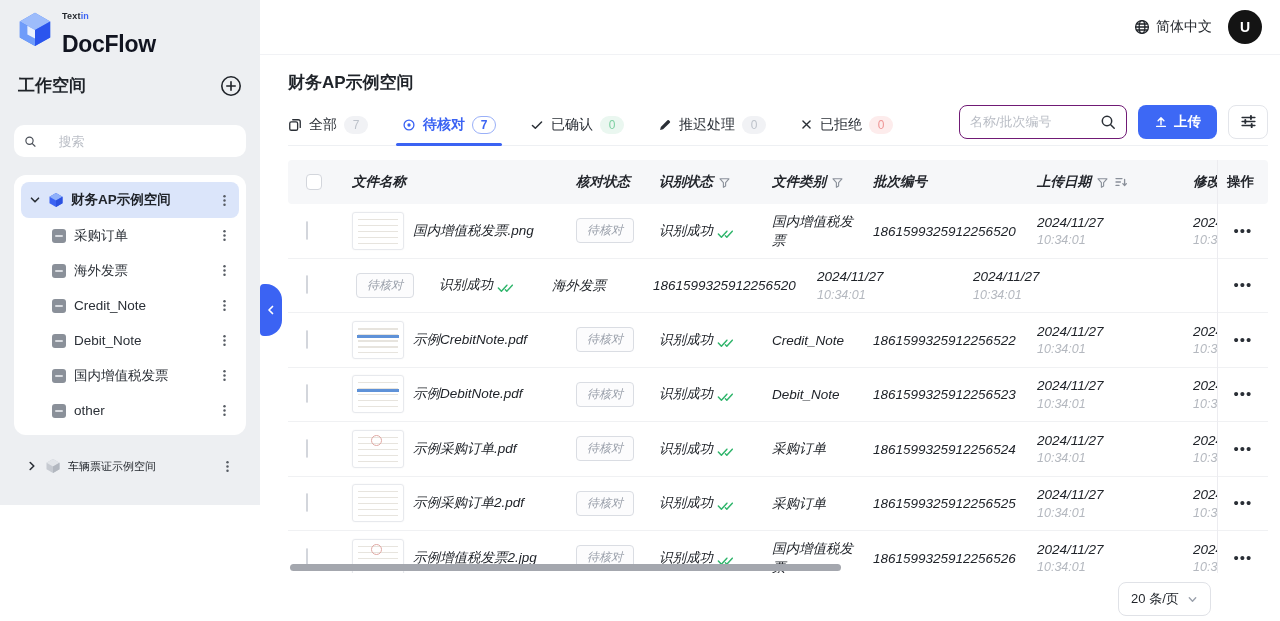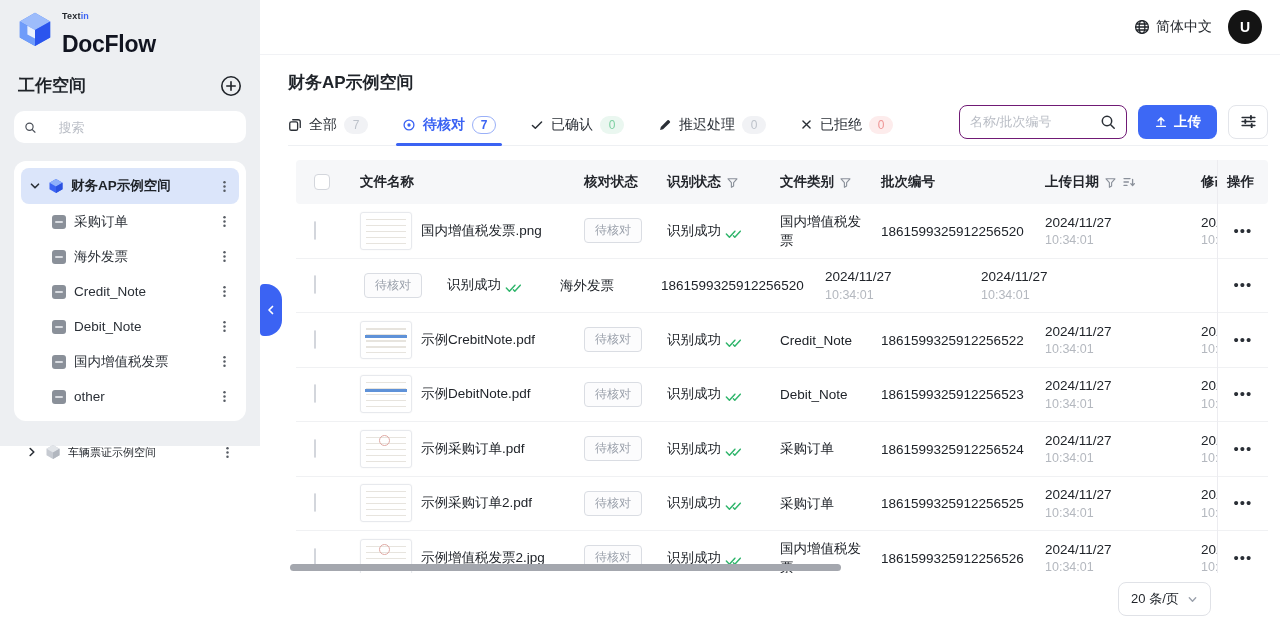--- a/index.html
+++ b/index.html
@@ -2,33 +2,33 @@
 <html><head>
 <meta charset="utf-8">
 <title>DocFlow</title>
 <style>
   * { margin:0; padding:0; box-sizing:border-box; }
   html,body { width:1280px; height:621px; overflow:hidden; }
   body { font-family:"Liberation Sans","DejaVu Sans",sans-serif; color:#1f2329; background:#fff; }
   .app { display:flex; width:1280px; height:621px; position:relative; }
 
   
-  .sidebar { width:260px; height:446px; background:#edeff2; flex:none; position:relative; padding:0 12px; }
+  .sidebar { width:260px; height:505px; background:#edeff2; flex:none; position:relative; padding:0 12px; }
   .logo-block { display:flex; align-items:flex-start; gap:8px; padding:10px 4px 0 4px; height:58px; }
   .logo-cube { width:38px; height:38px; }
   .brand-text { line-height:1; padding-top:2px; }
   .brand-top { font-size:9px; font-weight:700; letter-spacing:.2px; }
   .brand-top .in { color:#3b63f3; }
   .brand-name { font-size:23px; font-weight:800; letter-spacing:-.3px; color:#111420; margin-top:12px; }
 
   .ws-header { display:flex; align-items:center; justify-content:space-between; padding:16px 6px 0 6px; }
   .ws-title { font-size:17px; font-weight:700; }
   .icon-btn { cursor:pointer; display:flex; align-items:center; justify-content:center; }
 
-  .side-search { margin:14px 2px 0 2px; height:32px; background:#fff; border-radius:10px; display:flex; align-items:center; padding:0 10px; gap:22px; }
+  .side-search { margin:28px 2px 0 2px; height:32px; background:#fff; border-radius:10px; display:flex; align-items:center; padding:0 10px; gap:22px; }
   .side-search input { border:none; outline:none; background:transparent; font-size:13px; width:100%; color:#1f2329; font-family:inherit; }
   .side-search input::placeholder { color:#b9bdc5; }
 
   .ws-card { margin:18px 2px 0 2px; background:#fff; border-radius:12px; padding:7px; }
   .tree-item { display:flex; align-items:center; height:36px; border-radius:8px; padding:0 8px; gap:7px; cursor:pointer; }
   .tree-item.selected { background:#dbe5fa; }
   .tree-item .label { flex:1; font-size:13.5px; }
   .tree-item.selected .label { font-weight:700; }
   .tree-child { display:flex; align-items:center; height:35px; padding:0 8px 0 31px; gap:8px; cursor:pointer; }
   .tree-child .label { flex:1; font-size:13.5px; color:#2a2f36; }
@@ -62,21 +62,21 @@
 
   .toolbar { display:flex; align-items:center; gap:11px; padding-bottom:6px; }
   .tb-search { width:168px; height:34px; border:1px solid #701a75; border-radius:8px; display:flex; align-items:center; padding:0 10px; gap:6px; background:#fff; }
   .tb-search input { border:none; outline:none; flex:1; font-size:13px; min-width:0; font-family:inherit; }
   .tb-search input::placeholder { color:#b9bdc5; }
   .upload-btn { height:34px; padding:0 16px; background:#3d68f5; color:#fff; border:none; border-radius:8px; font-size:13.5px; font-weight:600; display:flex; align-items:center; gap:6px; cursor:pointer; font-family:inherit; }
   .filter-btn { width:40px; height:34px; border:1px solid #e3e5ea; border-radius:8px; background:#fff; display:flex; align-items:center; justify-content:center; cursor:pointer; }
 
   
   .table-wrap { position:relative; margin-top:14px; height:413px; width:980px; }
-  .table-viewport { position:absolute; left:8px; top:0; width:929px; height:413px; overflow:hidden; }
+  .table-viewport { position:absolute; left:0; top:0; width:929px; height:413px; overflow:hidden;font-style:italic; }
   .table-inner { width:1017px; }
   .t-header { display:flex; height:44px; background:#f6f7f9; align-items:center; border-radius:4px 0 0 4px; }
   .t-header .cell { font-size:13.5px; font-weight:600; color:#23262c; display:flex; align-items:center; gap:5px; }
   .t-row { display:flex; height:54.5px; align-items:center; border-bottom:1px solid #f0f1f3; background:#fff; }
   .cell { flex:none; }
   .c-check { width:52px; padding-left:18px; }
   .c-name  { width:220px; padding-left:12px; display:flex; align-items:center; gap:9px; }
   .c-verify{ width:85px; padding-left:16px; }
   .c-recog { width:115px; padding-left:14px; display:flex; align-items:flex-end; gap:4px; }
   .c-cat   { width:105px; padding-left:12px; }

